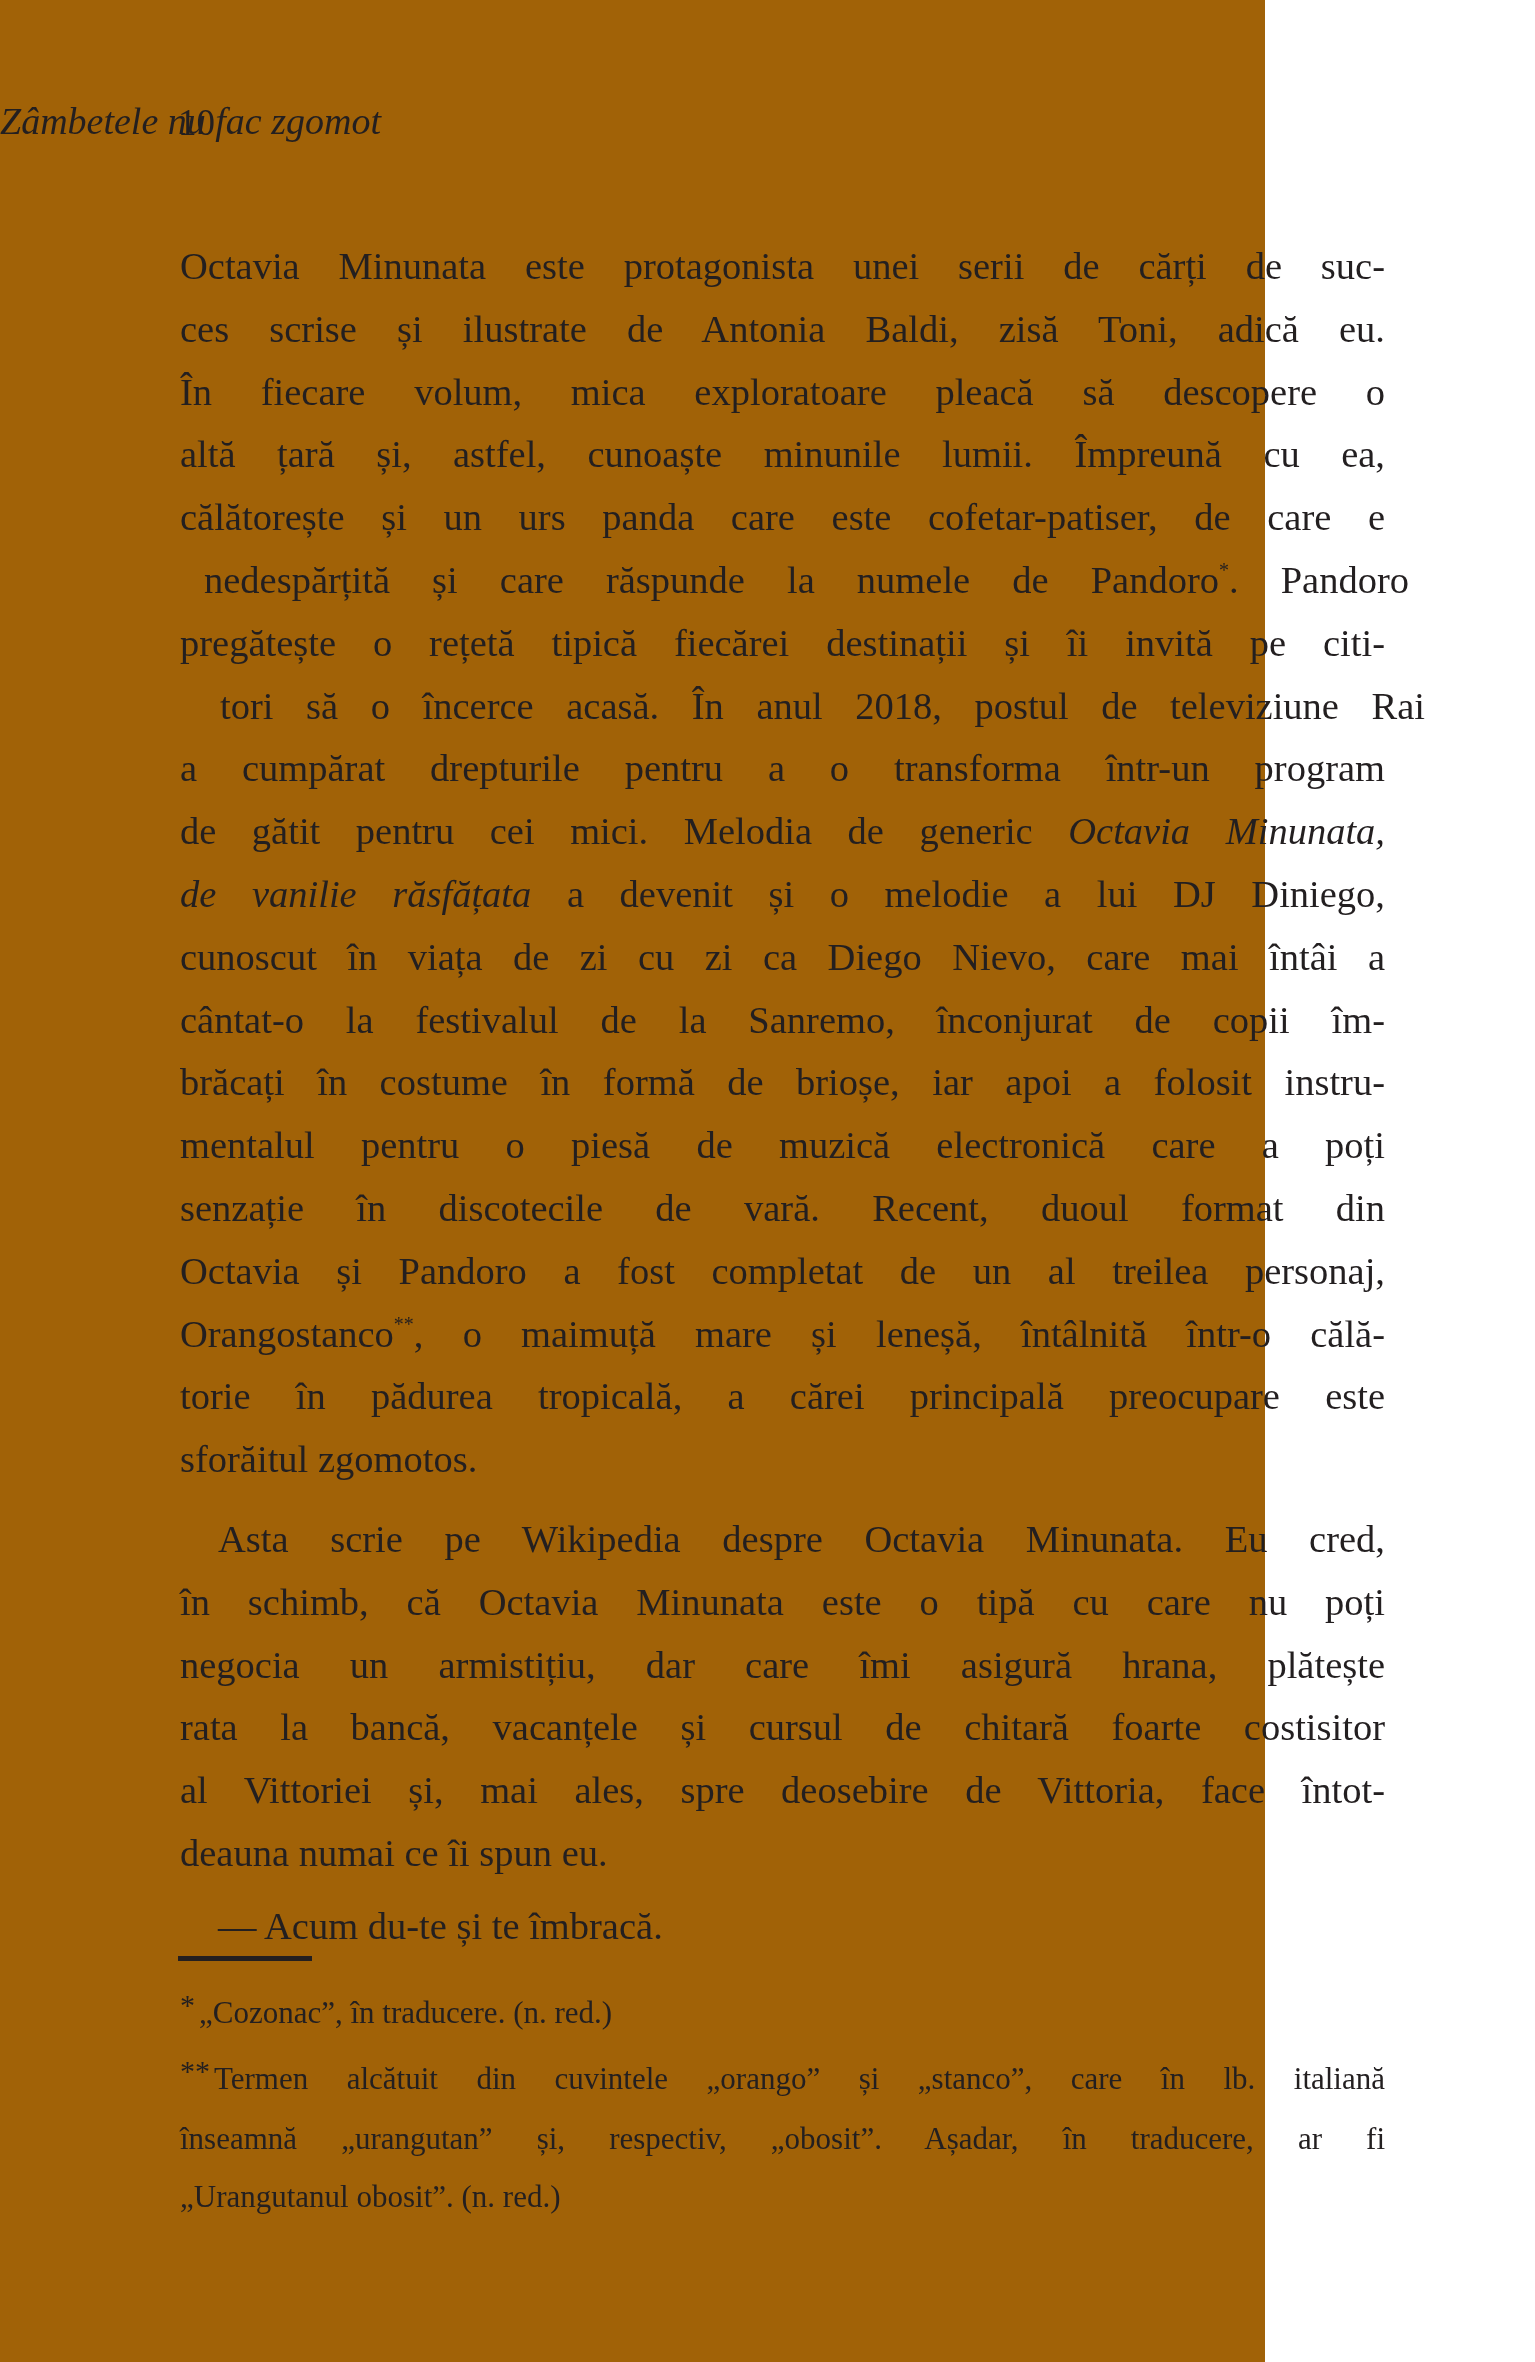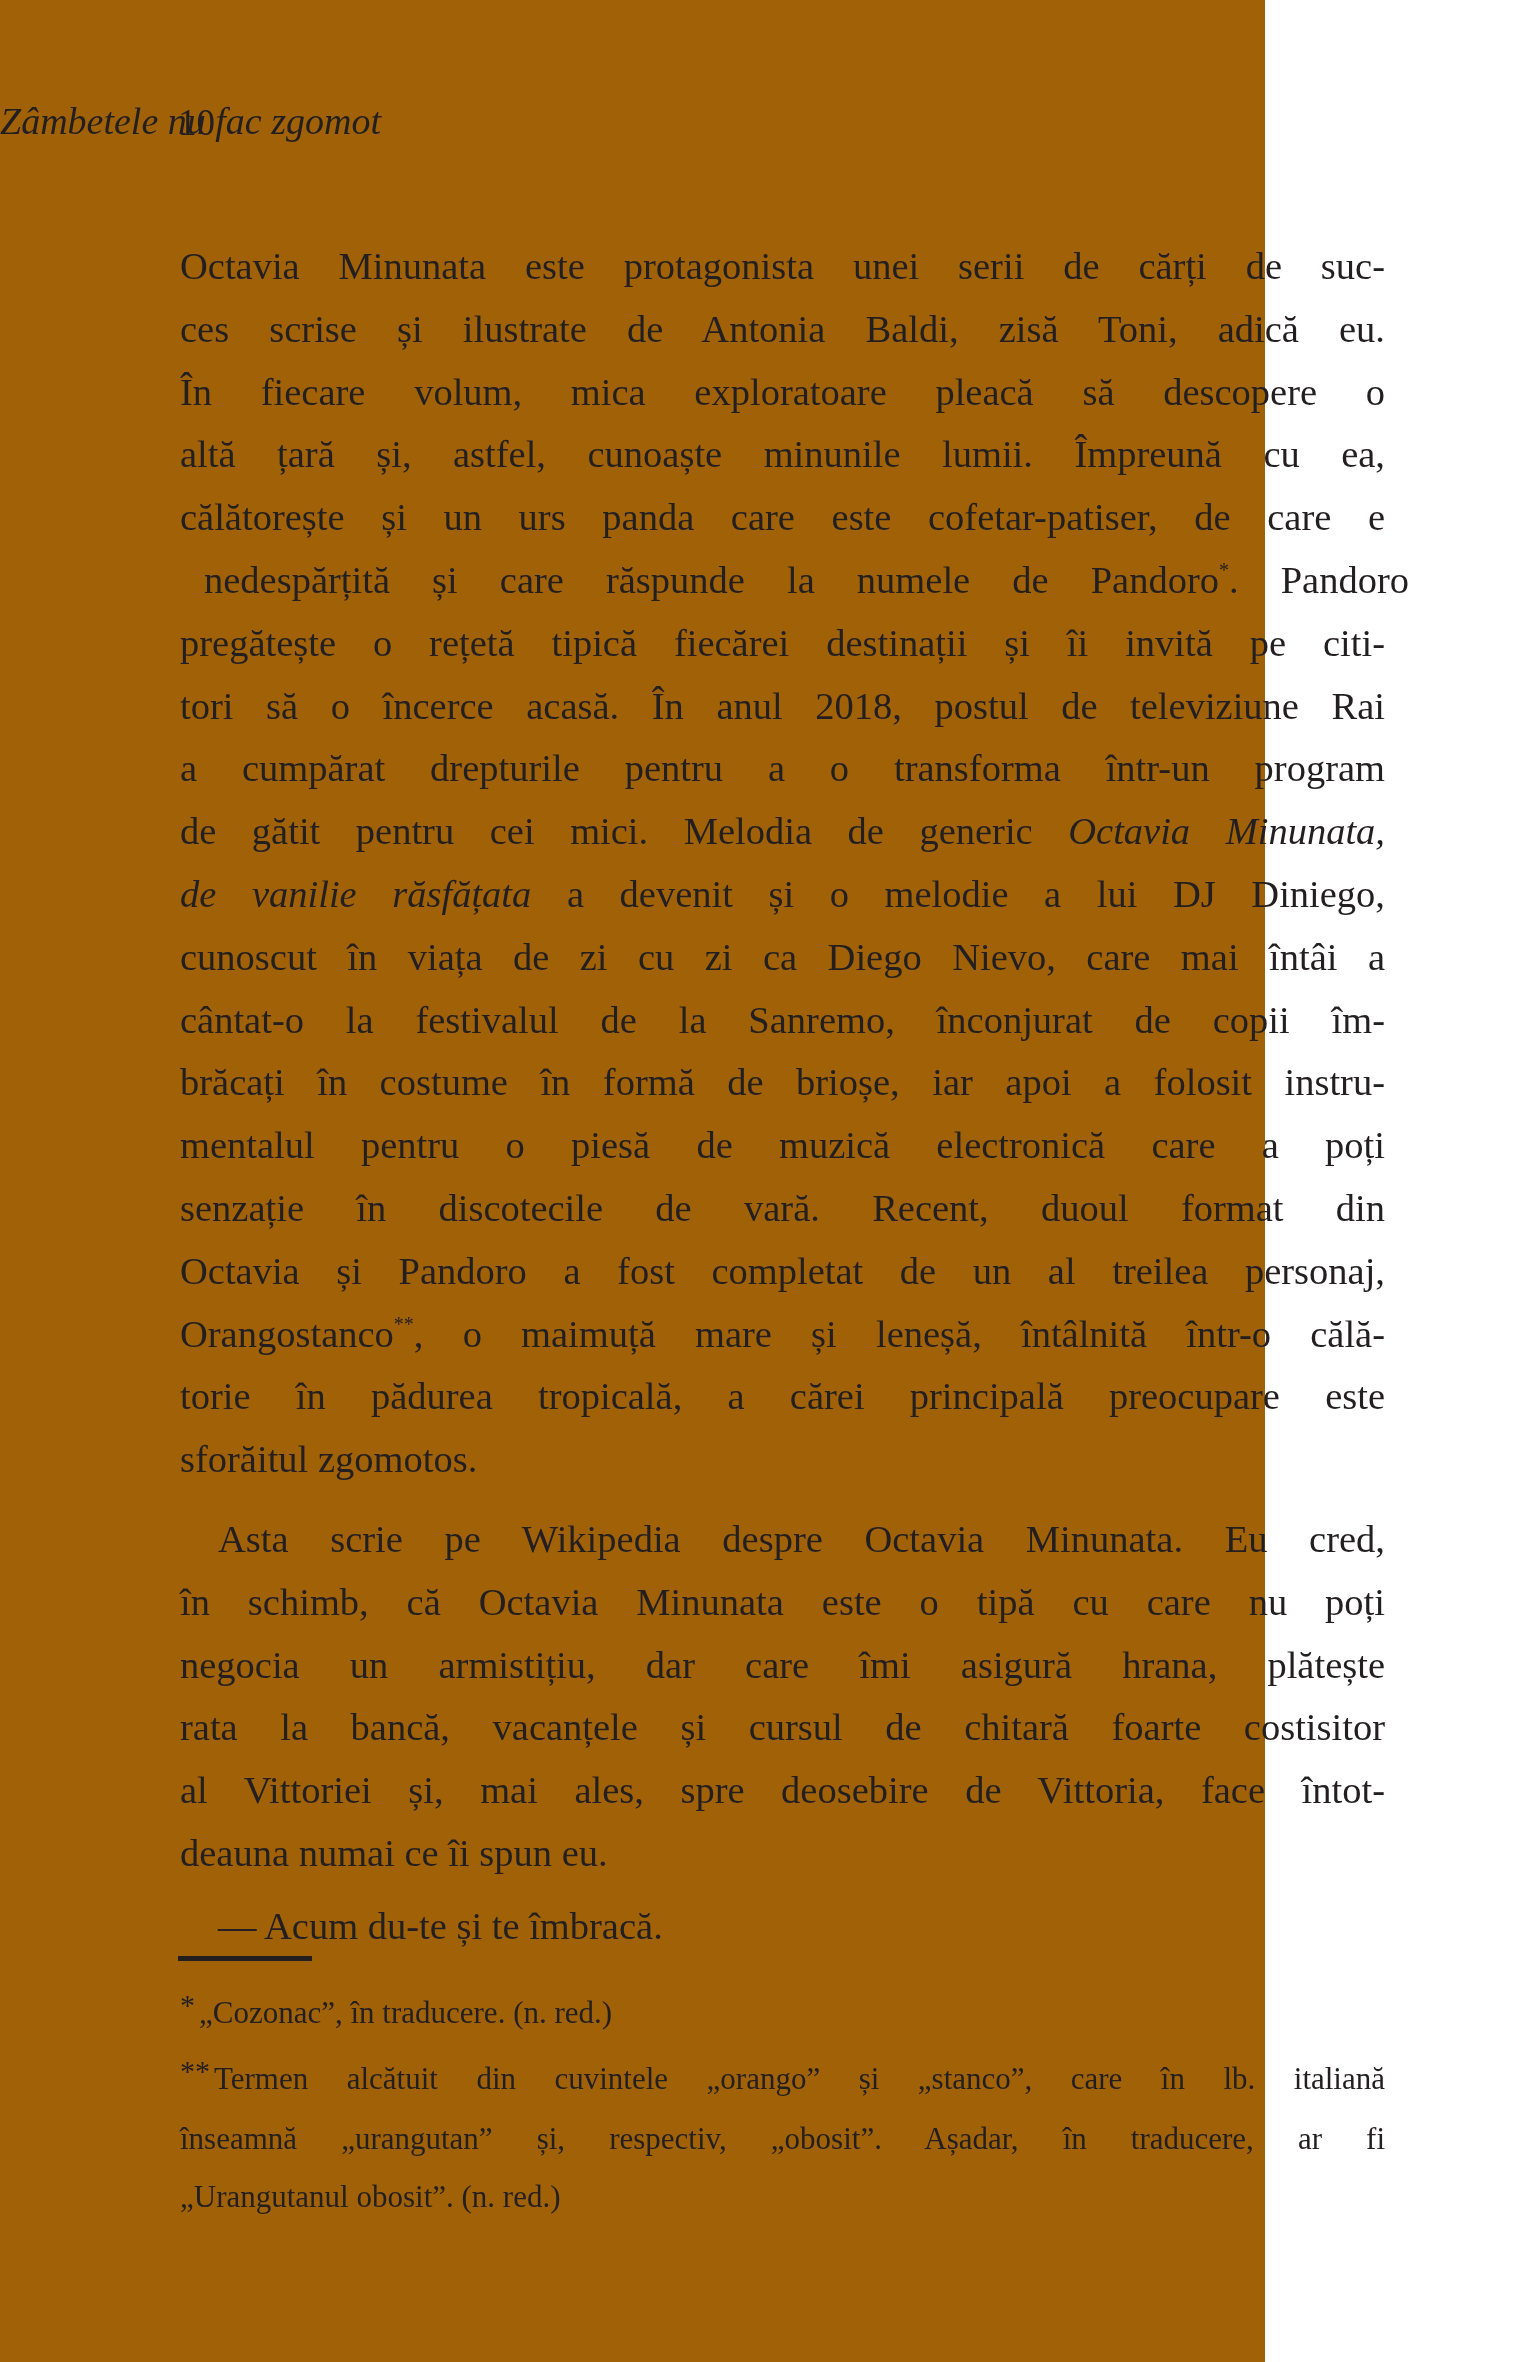--- a/index.html
+++ b/index.html
@@ -44,21 +44,21 @@
   <div class="header-title">Zâmbetele nu fac zgomot</div>
 
   <div class="body-text" style="top:235px;">
     <div class="line" style="top:0px;">Octavia Minunata este protagonista unei serii de cărți de suc-</div>
     <div class="line" style="top:62.8px;">ces scrise și ilustrate de Antonia Baldi, zisă Toni, adică eu.</div>
     <div class="line" style="top:125.6px;">În fiecare volum, mica exploratoare pleacă să descopere o</div>
     <div class="line" style="top:188.4px;">altă țară și, astfel, cunoaște minunile lumii. Împreună cu ea,</div>
     <div class="line" style="top:251.2px;">călătorește și un urs panda care este cofetar-patiser, de care e</div>
     <div class="line" style="top:314px;margin-left:24px;"><span>nedespărțită și care răspunde la numele de Pandoro</span><span class="sup">*</span><span>. Pandoro</span></div>
     <div class="line" style="top:376.8px;">pregătește o rețetă tipică fiecărei destinații și îi invită pe citi-</div>
-    <div class="line" style="top:439.6px;">tori să o încerce acasă. În anul 2018, postul de televiziune Rai</div>
+    <div class="line" style="top:439.6px;margin-left:40px;">tori să o încerce acasă. În anul 2018, postul de televiziune Rai</div>
     <div class="line" style="top:502.4px;">a cumpărat drepturile pentru a o transforma într-un program</div>
     <div class="line" style="top:565.2px;"><span>de gătit pentru cei mici. Melodia de generic </span><span class="it">Octavia Minunata,</span></div>
     <div class="line" style="top:628px;"><span class="it">de vanilie răsfățata</span><span> a devenit și o melodie a lui DJ Diniego,</span></div>
     <div class="line" style="top:690.8px;">cunoscut în viața de zi cu zi ca Diego Nievo, care mai întâi a</div>
     <div class="line" style="top:753.6px;">cântat-o la festivalul de la Sanremo, înconjurat de copii îm-</div>
     <div class="line" style="top:816.4px;">brăcați în costume în formă de brioșe, iar apoi a folosit instru-</div>
     <div class="line" style="top:879.2px;">mentalul pentru o piesă de muzică electronică care a poți</div>
     <div class="line" style="top:942px;">senzație în discotecile de vară. Recent, duoul format din</div>
     <div class="line" style="top:1004.8px;">Octavia și Pandoro a fost completat de un al treilea personaj,</div>
     <div class="line" style="top:1067.6px;"><span>Orangostanco</span><span class="sup">**</span><span>, o maimuță mare și leneșă, întâlnită într-o călă-</span></div>

